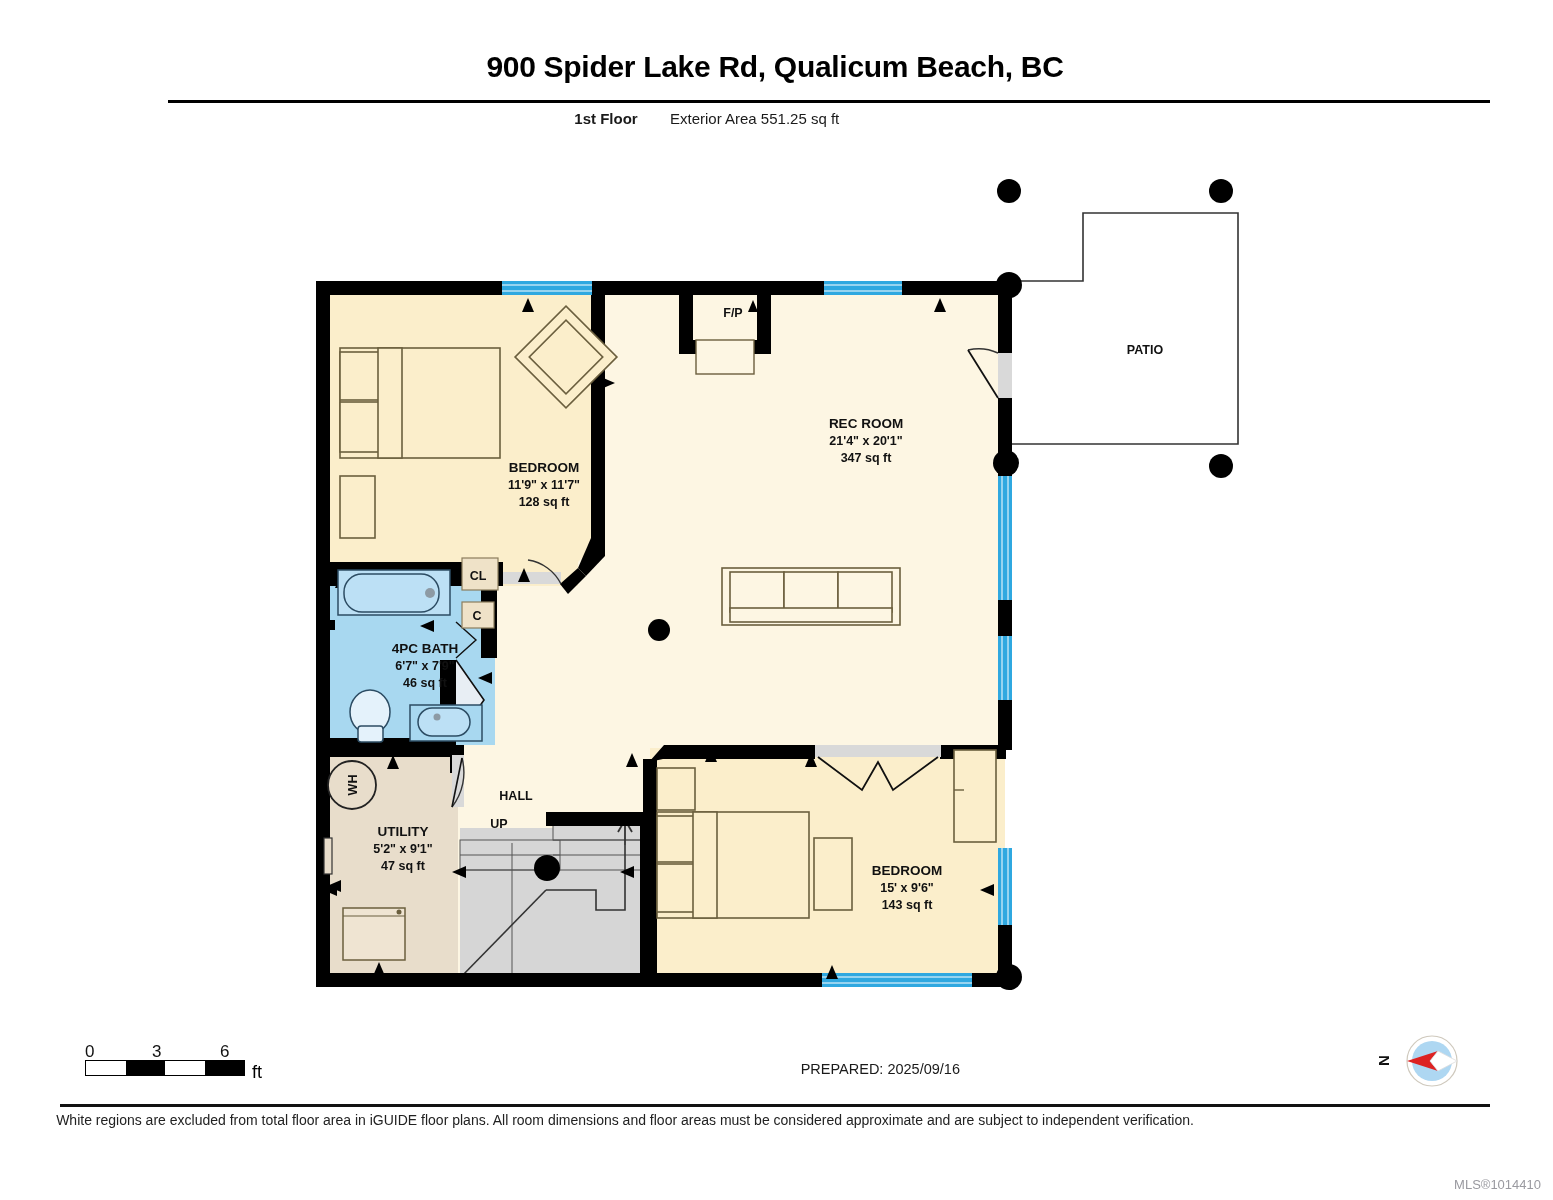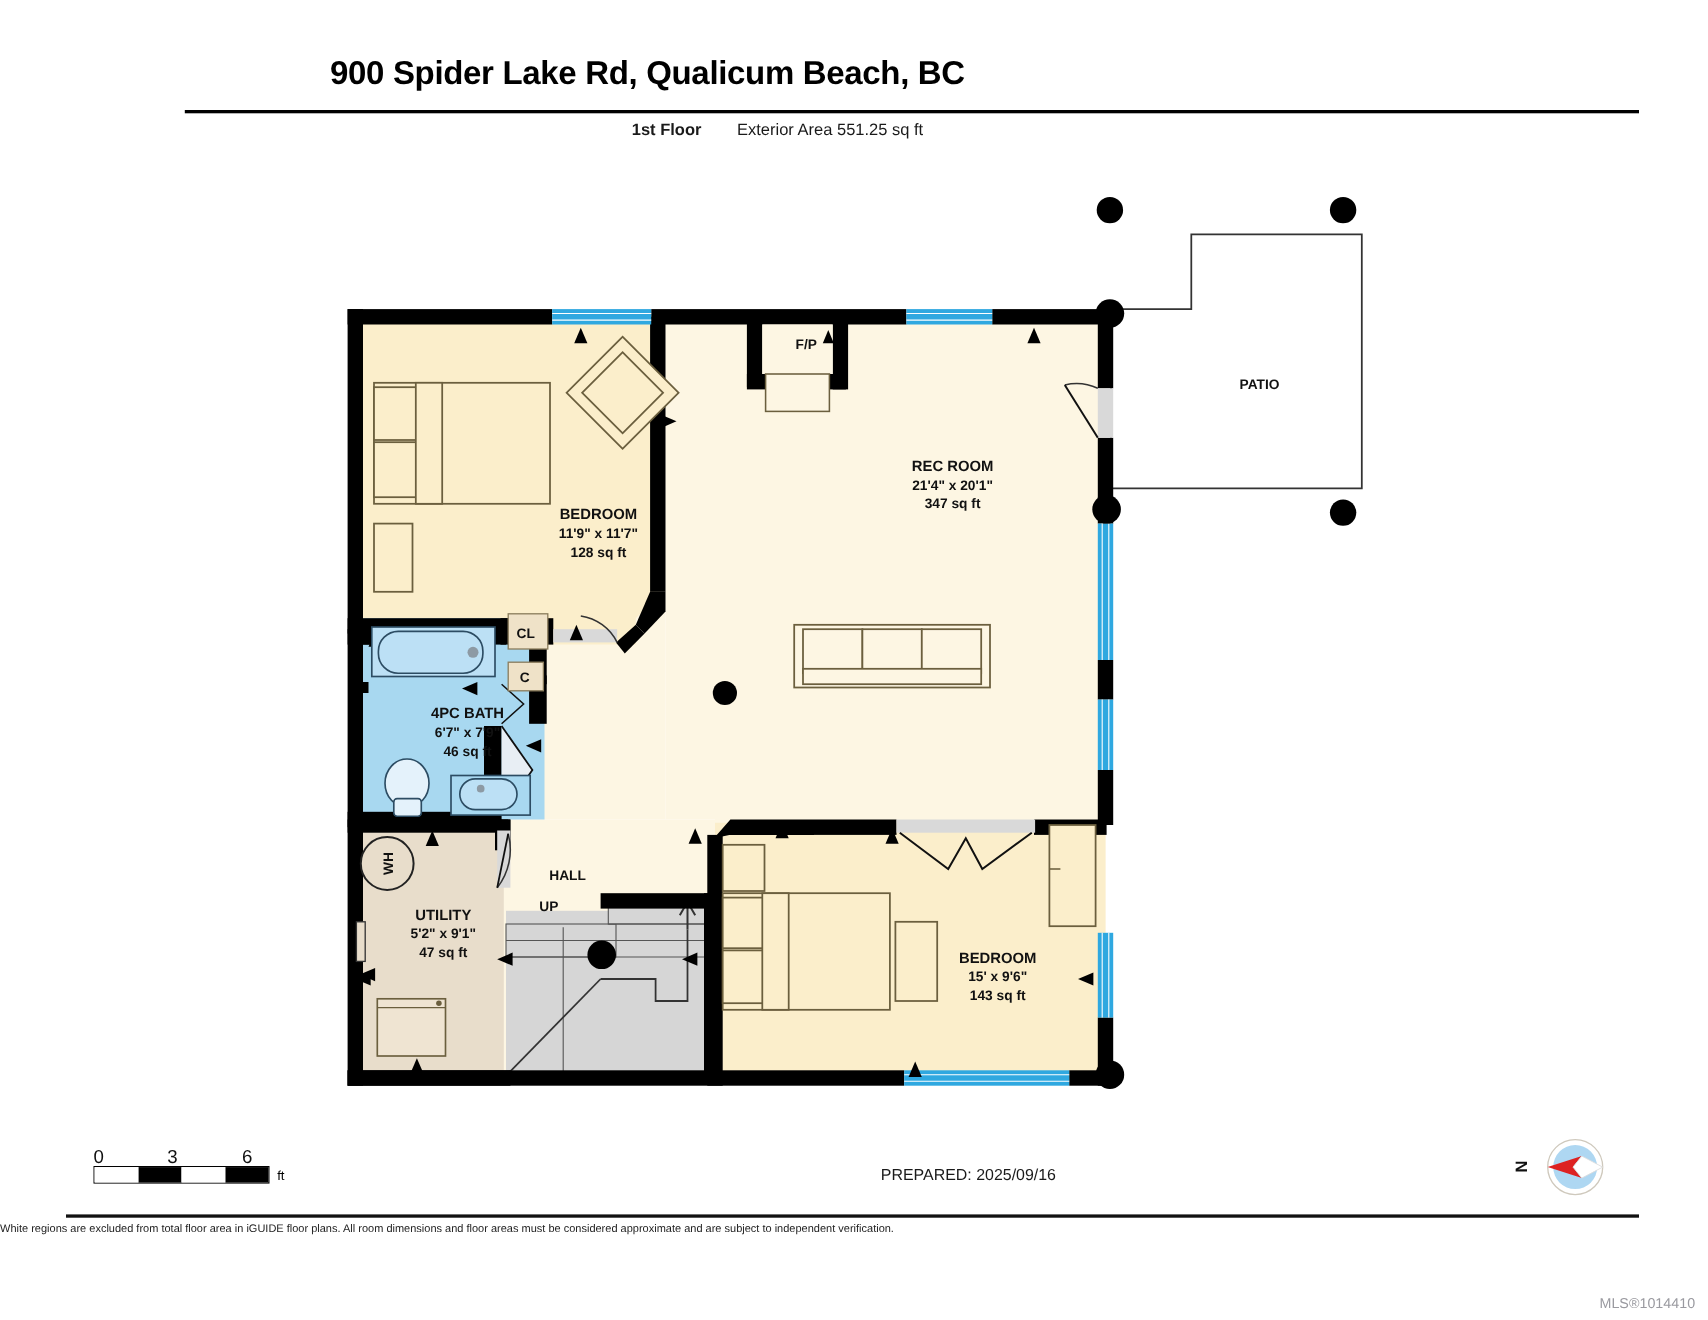--- a/index.html
+++ b/index.html
@@ -53,21 +53,21 @@
   #realtor-logo .wordmark {
     position: absolute; left: 2px; top: 160px;
     font-size: 30px; letter-spacing: 1px;
     color: #9d9d9d; font-family: "Liberation Sans", sans-serif;
     font-weight: 400;
   }
   #realtor-logo .wordmark sup { font-size: 13px; top: -12px; position: relative;}
 
   #title {
     position: absolute; left: 300px; top: 50px;
-    width: 950px; 
+    width: 950px; text-align: center;
     font-size: 30px; font-weight: bold; color: #000;
     letter-spacing: -0.3px;
   }
   #rule-top {
     position: absolute; left: 168px; top: 100px;
     width: 1322px; height: 3px; background: #000;
   }
   #areas {
     position: absolute; left: 560px; top: 110px;
     width: 700px;
@@ -80,34 +80,34 @@
   
   #plan { position: absolute; left: 0; top: 0; width: 1553px; height: 1040px; }
 
   
   #scalebar { position: absolute; left: 85px; top: 1060px; width: 160px; height: 16px;
      border: 1.5px solid #000; display: flex; }
   #scalebar div { height: 100%; flex: 1; }
   #scalebar .b { background: #000; }
   #scalebar .w { background: #fff; }
   .scale-num { position: absolute; font-size: 17px; color: #111; top: 1042px; }
-  #scale-ft { position: absolute; left: 252px; top: 1062px; font-size: 12px; color: #000000; }
+  #scale-ft { position: absolute; left: 252px; top: 1062px; font-size: 18px; color: #000000; }
 
   #prepared {
     position: absolute; left: 600px; top: 1061px; width: 360px;
     text-align: right; font-size: 14.5px; color: #1a1a1a;
   }
   #compass { position: absolute; left: 1390px; top: 1032px; width: 72px; height: 62px; }
   #rule-bottom {
     position: absolute; left: 60px; top: 1104px;
     width: 1430px; height: 2.5px; background: #111;
   }
   #disclaimer {
     position: absolute; left: 0; top: 1112px; width: 1250px;
-    text-align: left; font-size: 10px; color: #222;
+    text-align: center; font-size: 14px; color: #222;
   }
   #mls {
     position: absolute; right: 12px; bottom: 8px;
     font-size: 13px; color: #9a9aa0; margin-top: 16px;
   }
 
   
   .rm-name { font-family: "Liberation Sans", sans-serif; font-size: 13.5px; font-weight: bold; fill: #111; text-anchor: middle; }
   .rm-dim  { font-family: "Liberation Sans", sans-serif; font-size: 12.5px; font-weight: bold; fill: #111; text-anchor: middle; }
   .tag     { font-family: "Liberation Sans", sans-serif; font-size: 12.5px; font-weight: bold; fill: #111; text-anchor: middle; }

